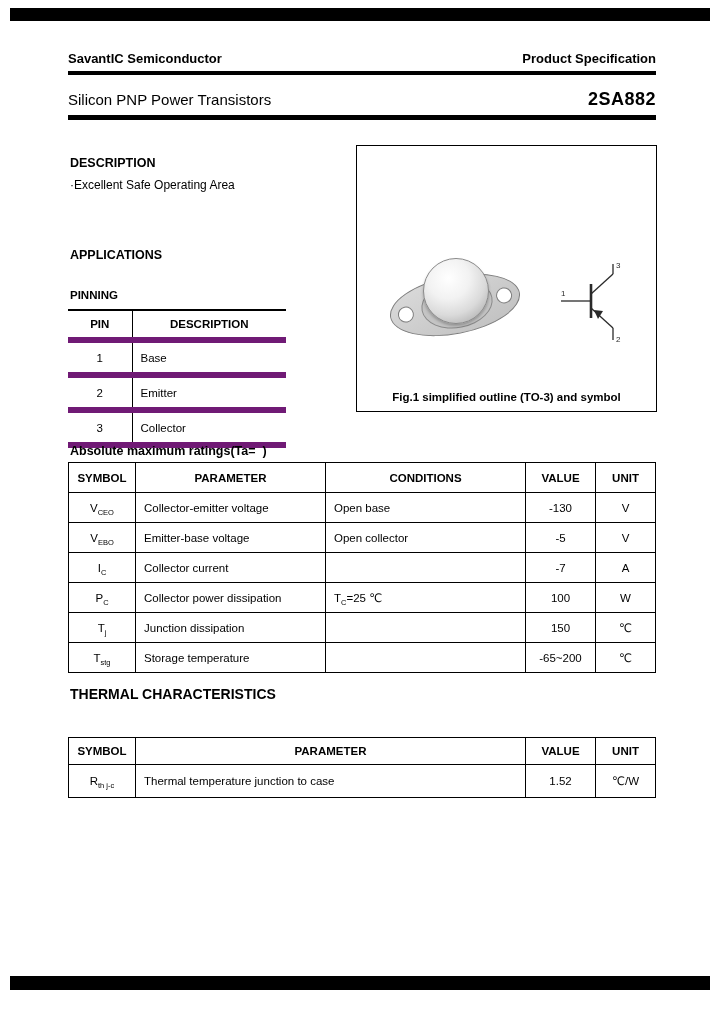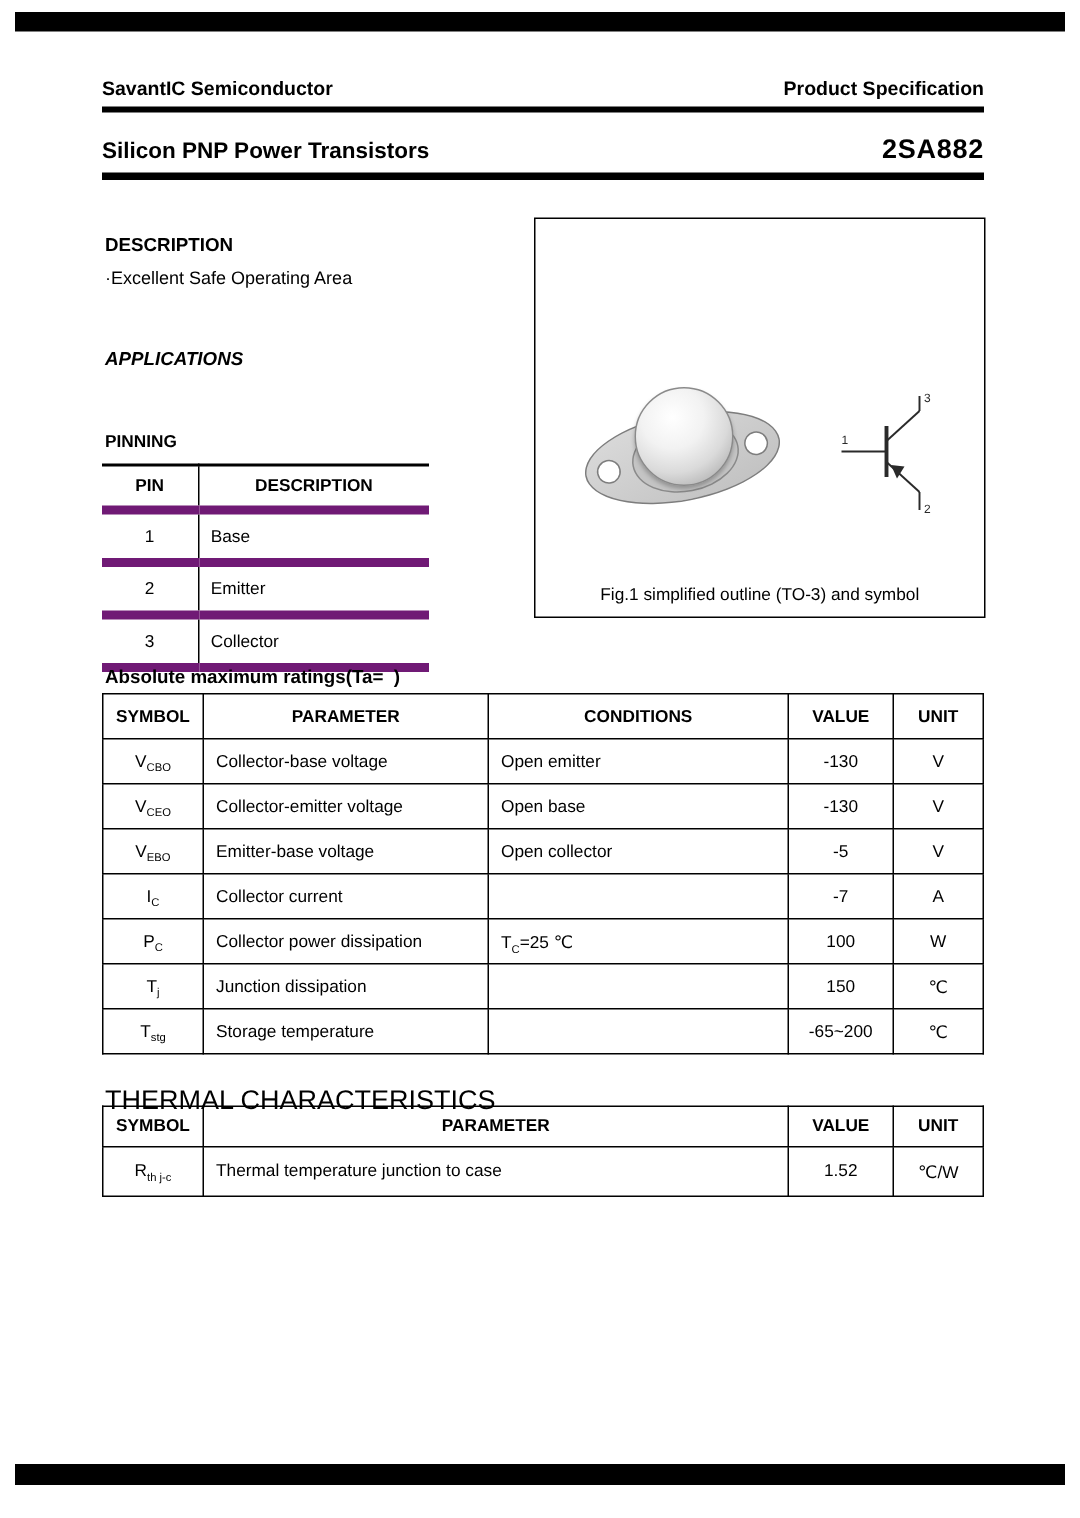--- a/index.html
+++ b/index.html
@@ -10,21 +10,21 @@
   }
   .bar{position:absolute;left:10px;right:10px;background:#000;}
   .bar.top{top:8px;height:13px;}
   .bar.bottom{top:976px;height:14px;}
 
   .header-row{position:absolute;left:68px;right:64px;top:51px;display:flex;justify-content:space-between;font-size:13px;font-weight:bold;}
   .rule{position:absolute;left:68px;right:64px;background:#000;}
   .rule.r1{top:71px;height:4px;}
   .rule.r2{top:115px;height:5px;}
   .title-row{position:absolute;left:68px;right:64px;top:89px;display:flex;justify-content:space-between;align-items:baseline;}
-  .doc-title{font-size:15px;font-weight:bold;}
+  .doc-title{font-size:15px;font-weight:normal;}
   .part-no{font-size:18px;font-weight:bold;letter-spacing:.5px;}
 
   .sec{position:absolute;left:70px;}
   .sec-heading{font-size:12.5px;font-weight:bold;margin:0 0 6px 0;}
   .sec-item{font-size:12px;line-height:18.5px;}
   .small-heading{font-size:11.5px;font-weight:bold;}
 
   table{border-collapse:collapse;table-layout:fixed;font-size:11.5px;}
   td,th{padding:0;font-weight:normal;vertical-align:middle;overflow:hidden;}
   th{font-weight:bold;}
@@ -33,39 +33,39 @@
   .sub{font-size:7.5px;position:relative;top:3px;}
 
   
   .pin-table{position:absolute;left:68px;top:309px;width:218px;border-top:2px solid #000;}
   .pin-table th,.pin-table td{border-bottom:6px solid #701a75;height:29px;}
   .pin-table th{height:26px;}
   .pin-table .col-pin{border-right:1px solid #000;}
 
   
   .figure-box{position:absolute;left:356px;top:145px;width:299px;height:265px;border:1px solid #000;background:#fff;}
-  .fig-caption{position:absolute;left:0;right:0;bottom:8px;text-align:center;font-size:11.5px;font-weight:normal;}
+  .fig-caption{position:absolute;left:0;right:0;bottom:8px;text-align:center;font-size:11.5px;font-weight:bold;}
   .to3{position:absolute;left:30px;top:108px;width:140px;height:95px;}
   .flange{position:absolute;left:2px;top:22px;width:130px;height:56px;background:linear-gradient(160deg,#dcdcdc,#bfbfbf);border:1px solid #7d7d7d;border-radius:50%;transform:rotate(-11deg);}
   .hole{position:absolute;width:14px;height:14px;border-radius:50%;background:#fff;border:1px solid #7d7d7d;top:20px;}
   .hole.left{left:7px;}
   .hole.right{right:7px;}
   .collar{position:absolute;left:34px;top:26px;width:70px;height:46px;border-radius:50%;background:#c4c4c4;border:1px solid #8a8a8a;transform:rotate(-11deg);}
   .dome{position:absolute;left:36px;top:4px;width:64px;height:64px;border-radius:50%;
     background:radial-gradient(circle at 38% 30%,#ffffff,#f2f2f2 35%,#dadada 62%,#a8a8a8 92%);
     border:1px solid #8a8a8a;box-shadow:0 2px 3px rgba(0,0,0,.25);}
   .tsym{position:absolute;left:200px;top:110px;}
 
   
   .abs-heading{position:absolute;left:70px;top:444px;font-size:12.5px;font-weight:bold;white-space:pre;}
   .abs-table{position:absolute;left:68px;top:462px;width:587px;}
   .abs-table th,.abs-table td{border:1px solid #000;height:29px;}
 
   
-  .th-heading{position:absolute;left:70px;top:723px;font-size:18px;font-weight:normal;}
+  .th-heading{position:absolute;left:70px;top:686px;font-size:14px;font-weight:bold;}
   .th-table{position:absolute;left:68px;top:737px;width:587px;}
   .th-table th,.th-table td{border:1px solid #000;}
   .th-table th{height:26px;}
   .th-table td{height:32px;}
 
   svg line,svg polyline{stroke:#2a2a2a;stroke-width:1.3;fill:none;}
   svg .bbar{stroke-width:2.6;}
   svg text{font-family:"Liberation Sans",sans-serif;font-size:8px;fill:#2a2a2a;}
   svg polygon{fill:#2a2a2a;stroke:none;}
 </style>
@@ -84,21 +84,21 @@
   <span class="doc-title">Silicon PNP Power Transistors</span>
   <span class="part-no">2SA882</span>
 </div>
 <div class="rule r2"></div>
 
 <div class="sec" style="top:156px;">
   <div class="sec-heading">DESCRIPTION</div>
   <div class="sec-item">·Excellent Safe Operating Area</div>
 </div>
 
-<div class="sec" style="top:232px;font-style:italic;">
+<div class="sec" style="top:248px;">
   <div class="sec-heading">APPLICATIONS</div>
 </div>
 
 <div class="sec small-heading" style="top:289px;">PINNING</div>
 
 <table class="pin-table">
   <colgroup>
       <col style="width:64px">
       <col style="width:154px">
     </colgroup>
@@ -158,27 +158,20 @@
   </colgroup>
   <tbody>
       <tr>
     <th class="c">SYMBOL</th>
     <th class="c">PARAMETER</th>
     <th class="c">CONDITIONS</th>
     <th class="c">VALUE</th>
     <th class="c">UNIT</th>
   </tr>
   <tr>
-    <td class="c"><span>V</span><span class="sub">CBO</span></td>
-    <td class="l">Collector-base voltage</td>
-    <td class="l"><span>Open emitter</span><span class="sub"></span><span></span></td>
-    <td class="c">-130</td>
-    <td class="c">V</td>
-  </tr>
-  <tr>
     <td class="c"><span>V</span><span class="sub">CEO</span></td>
     <td class="l">Collector-emitter voltage</td>
     <td class="l"><span>Open base</span><span class="sub"></span><span></span></td>
     <td class="c">-130</td>
     <td class="c">V</td>
   </tr>
   <tr>
     <td class="c"><span>V</span><span class="sub">EBO</span></td>
     <td class="l">Emitter-base voltage</td>
     <td class="l"><span>Open collector</span><span class="sub"></span><span></span></td>

